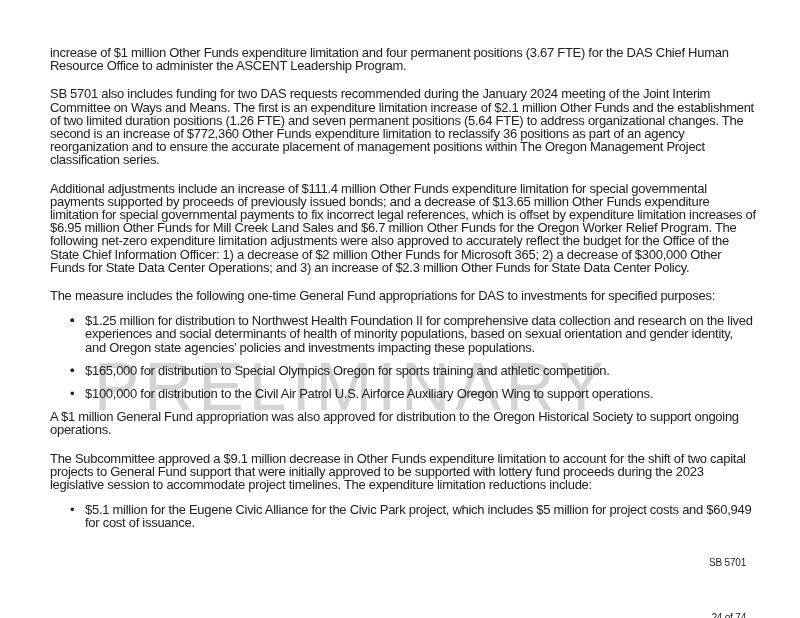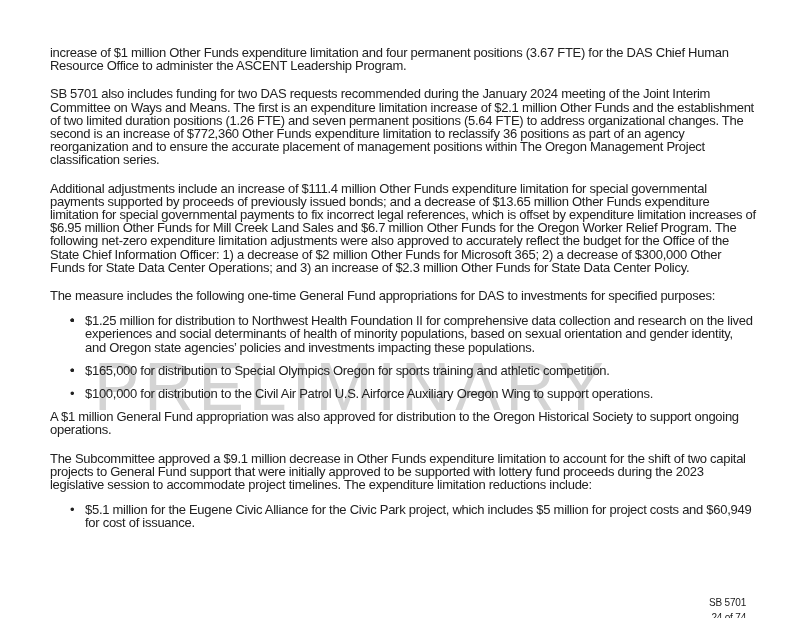--- a/index.html
+++ b/index.html
@@ -65,21 +65,21 @@
   .footer-line {
     position: absolute;
     right: 54px;
     z-index: 1;
     color: #212121;
     font-size: 10px;
     letter-spacing: -0.2px;
     text-align: right;
     white-space: nowrap;
   }
-  .footer-bill { top: 597px; }
+  .footer-bill { top: 557px; }
   .footer-page { top: 592px; margin-top: 20px; }
 </style>
 </head>
 <body>
 
 <div class="page">
 
   <div class="watermark">PRELIMINARY</div>
 
   <div class="content">

